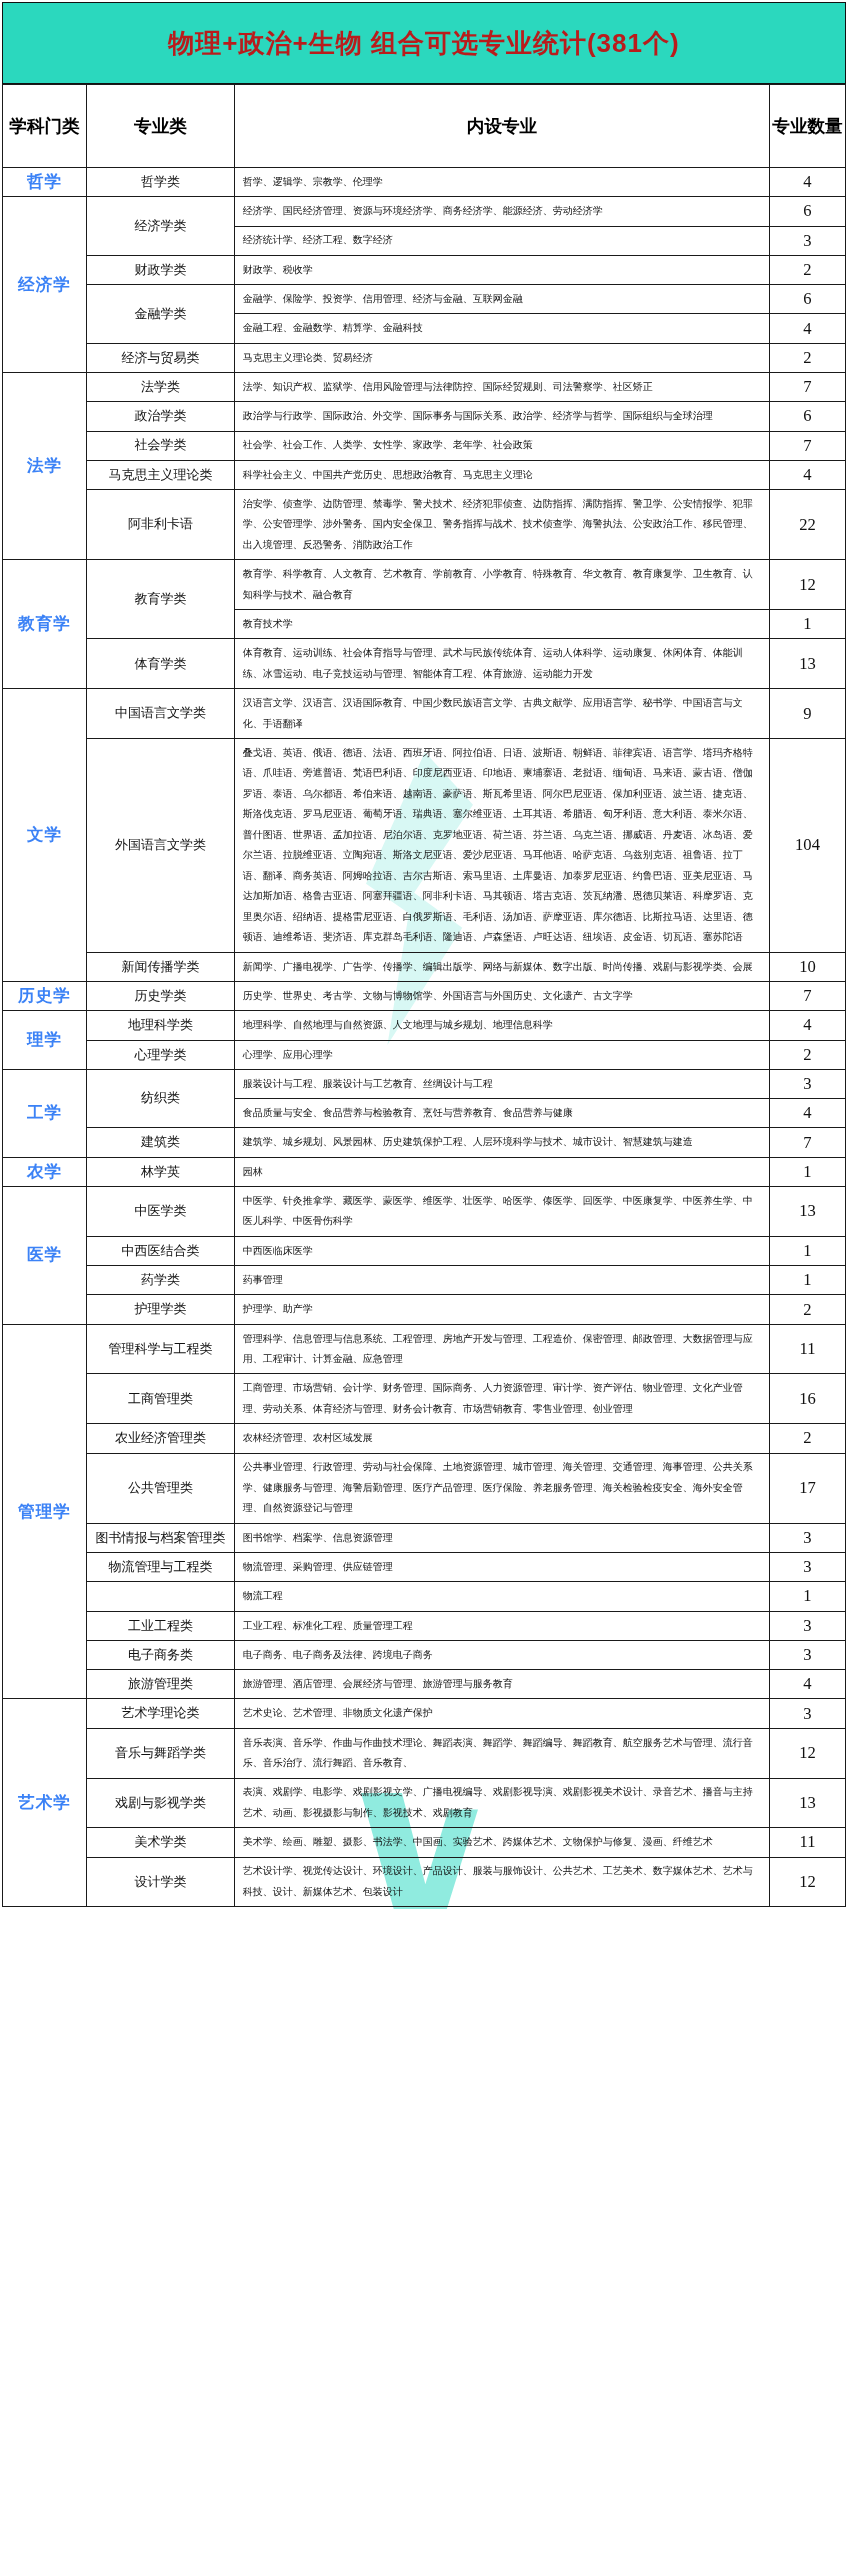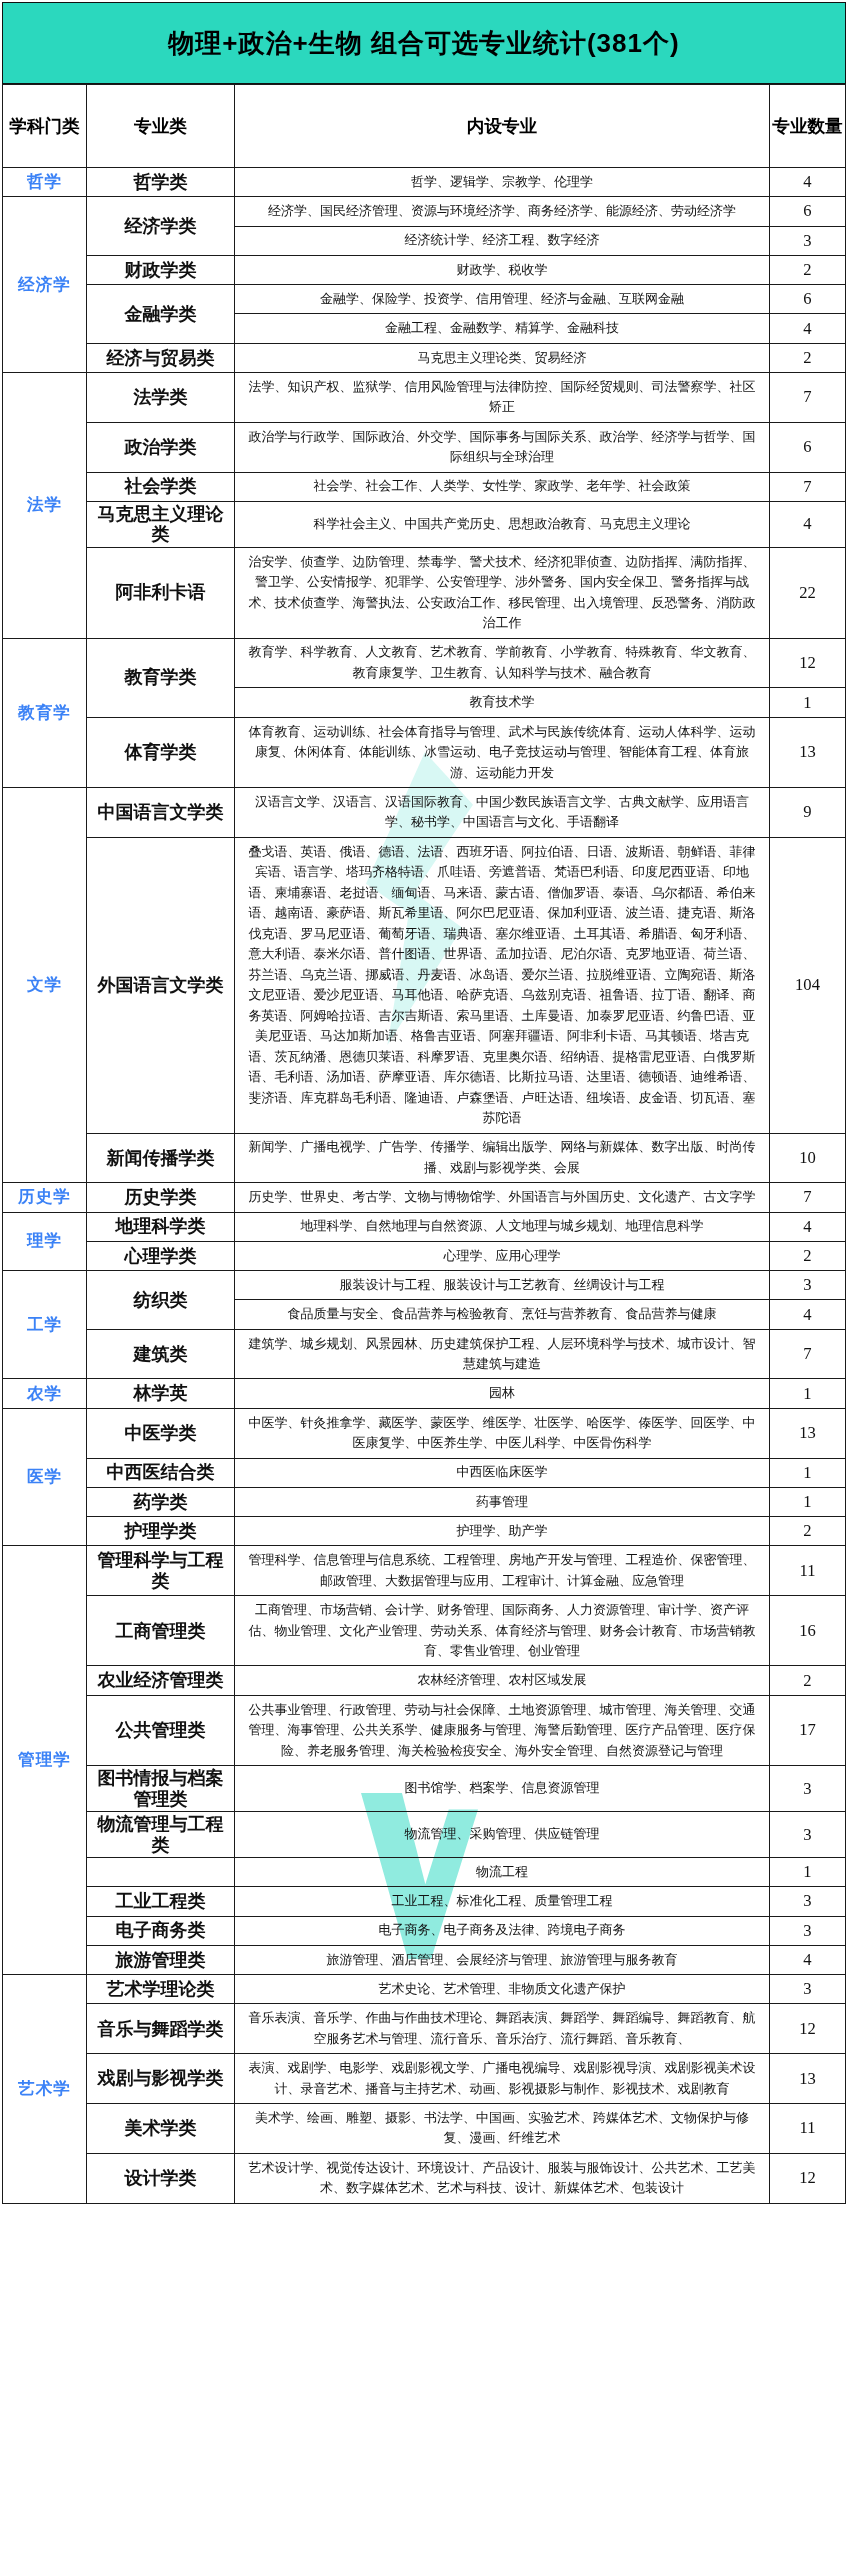--- a/index.html
+++ b/index.html
@@ -3,38 +3,38 @@
 <meta charset="utf-8">
 <style>
   html,body{margin:0;padding:0;background:#ffffff;}
   body{width:848px;font-family:"Liberation Sans","DejaVu Sans",sans-serif;color:#111;position:relative;}
   .page{padding:2px;position:relative;}
   .title-bar{
     background:#2BD8BE;
     border:1px solid #111;
     height:80px;
     display:flex;align-items:center;justify-content:center;
-    font-size:26px;font-weight:bold;color:#000000;
+    font-size:26px;font-weight:bold;color:#b91c1c;
     letter-spacing:1px;
   }
   table{border-collapse:collapse;width:100%;table-layout:fixed;background:transparent;position:relative;z-index:2;}
   th,td{border:1px solid #1a1a1a;vertical-align:middle;}
   col.c-cat{width:84px;}
   col.c-cls{width:148px;}
   col.c-maj{width:535px;}
   col.c-cnt{width:76px;}
   thead th{
     height:80px;font-size:17.6px;font-weight:bold;text-align:center;background:transparent;color:#000000;
   }
   td.cat{
     color:#3b82f6;font-weight:bold;font-size:16.6px;text-align:center;background:transparent;
     letter-spacing:1px;
   }
-  td.cls{font-size:18px;text-align:center;padding:2px 2.9px;line-height:20.5px;font-weight:bold;}
-  td.maj{font-size:13px;text-align:center;padding:3.9px 7.8px;line-height:20.5px;word-break:break-all;}
+  td.cls{font-size:13px;text-align:center;padding:2px 2.9px;line-height:20.5px;}
+  td.maj{font-size:10px;text-align:left;padding:3.9px 7.8px;line-height:20.5px;word-break:break-all;}
   td.cnt{font-size:16.6px;text-align:center;font-family:"Liberation Serif","DejaVu Serif",serif;}
   tbody tr{height:28px;}
   
   .wm{position:absolute;z-index:1;pointer-events:none;}
   .wm1{
     left:366px;top:752px;width:107px;height:293px;
     background:#7fe8da;opacity:0.30;
     clip-path:polygon(55% 0,100% 18%,45% 48%,90% 60%,20% 100%,40% 55%,0 45%);
   }
   .wm2{

